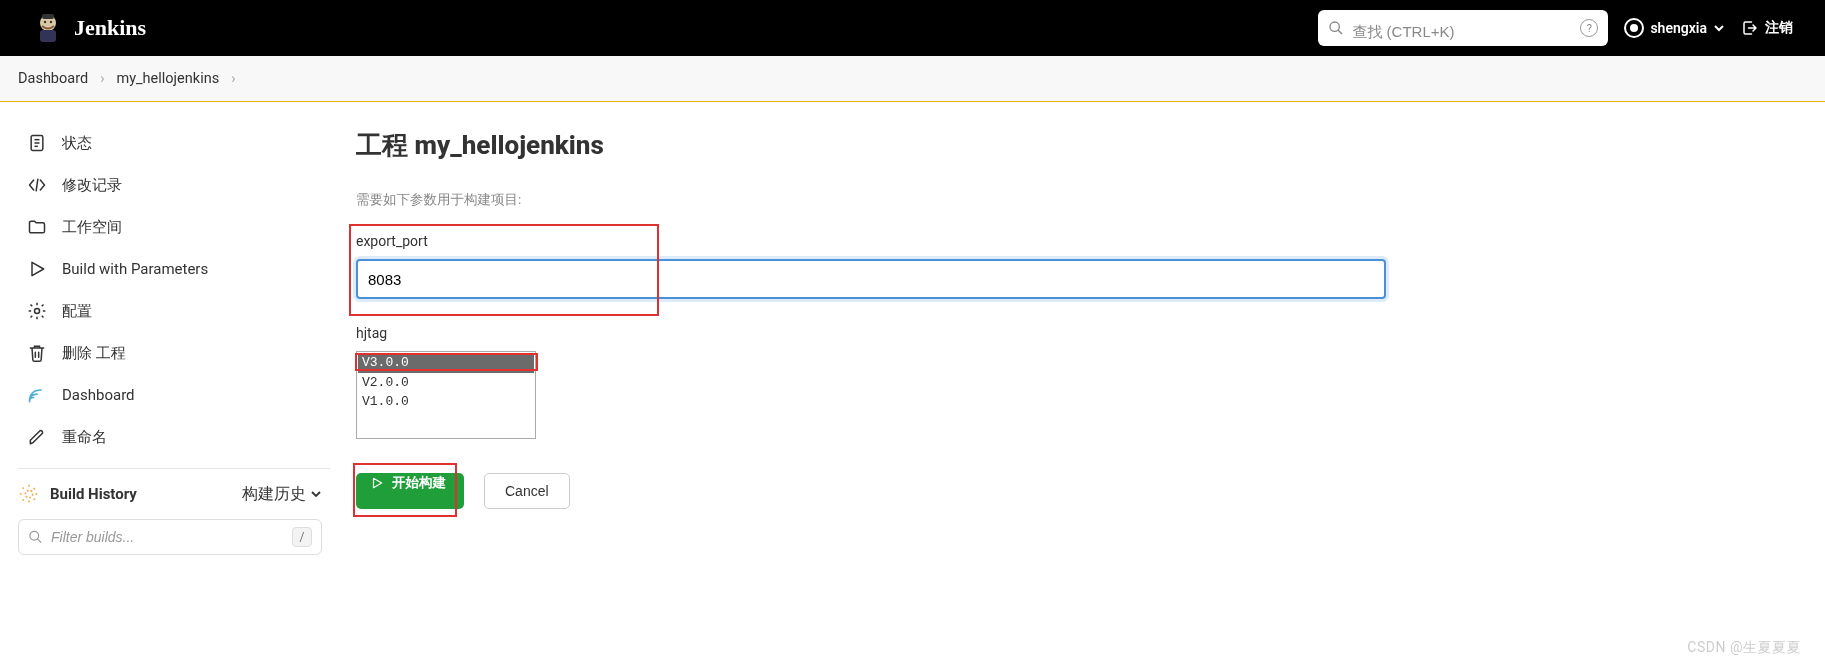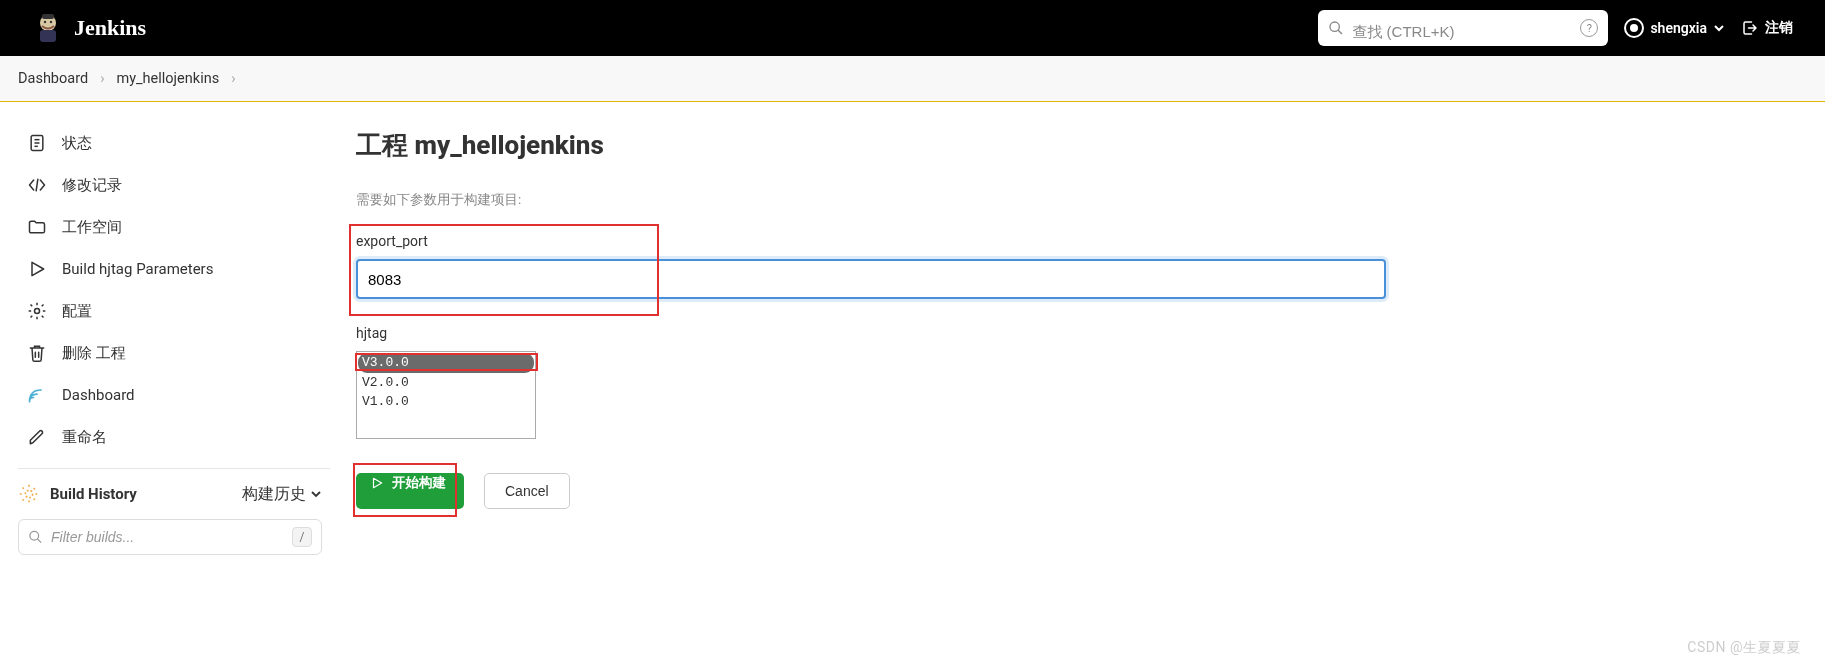--- a/index.html
+++ b/index.html
@@ -37,21 +37,21 @@
 .filter-slash { position: absolute; right: 18px; top: 50%; transform: translateY(-50%); background: #f3f3f3; border: 1px solid #ddd; border-radius: 4px; width: 20px; height: 20px; display: flex; align-items: center; justify-content: center; font-size: 12px; color: #777; }
 .main { flex: 1; padding: 26px 40px 40px 16px; }
 .page-title { font-size: 26px; font-weight: 800; margin-bottom: 28px; }
 .desc { color: #888; font-size: 13.5px; margin-bottom: 22px; }
 .param-block { margin-bottom: 6px; position: relative; }
 .red-box { border: 2px solid #e03030; position: absolute; pointer-events: none; }
 .param-label { font-size: 14px; color: #333; margin-bottom: 10px; }
 .text-input { width: 1030px; height: 40px; border: 2px solid #4a90d9; border-radius: 4px; padding: 0 10px; font-size: 15px; outline: none; box-shadow: 0 0 0 3px rgba(74,144,217,0.18); }
 .listbox { width: 180px; height: 88px; border: 1px solid #aaa; background: #fff; font-family: "Courier New", monospace; font-size: 13px; overflow-y: scroll; padding: 1px; }
 .listbox-row { padding: 1px 4px; cursor: pointer; line-height: 1.35; }
-.listbox-row.sel { background: #6b6b6b; color: #fff; border-radius: 9px; }
+.listbox-row.sel { background: #6b6b6b; color: #fff; }
 .buttons { display: flex; gap: 20px; margin-top: 34px; align-items: center; }
 .btn-build { background: #1f9e3a; color: #fff; border: none; border-radius: 5px; height: 36px; padding: 0 18px 16px 14px; display: flex; align-items: center; gap: 8px; font-weight: 600; font-size: 13.5px; cursor: pointer; }
 .btn-cancel { background: #fff; color: #333; border: 1px solid #ccc; border-radius: 5px; height: 36px; padding: 0 20px; font-size: 14px; cursor: pointer; }
 .watermark { position: fixed; right: 24px; bottom: 6px; color: rgba(120,120,120,0.38); font-size: 14px; letter-spacing: 0.5px; }
 svg { display: block; }
 </style>
 </head>
 <body>
 
 <div class="header">
@@ -127,21 +127,21 @@
           </svg>
         </span>
       <span>工作空间</span>
     </div>
     <div class="side-item">
       <span class="side-icon">
           <svg width="20" height="20" viewBox="0 0 24 24">
             <path d="M6 4 L20 12 L6 20 Z" stroke="#333" stroke-width="1.8" fill="none" stroke-linejoin="round"></path>
           </svg>
         </span>
-      <span>Build hjtag Parameters</span>
+      <span>Build with Parameters</span>
     </div>
     <div class="side-item">
       <span class="side-icon">
           <svg width="20" height="20" viewBox="0 0 24 24">
             <circle cx="12" cy="12" r="3" stroke="#333" stroke-width="1.8" fill="none"></circle>
             <path d="M12 2v3M12 19v3M4.2 4.2l2.1 2.1M17.7 17.7l2.1 2.1M2 12h3M19 12h3M4.2 19.8l2.1-2.1M17.7 6.3l2.1-2.1" stroke="#333" stroke-width="1.8"></path>
           </svg>
         </span>
       <span>配置</span>
     </div>

